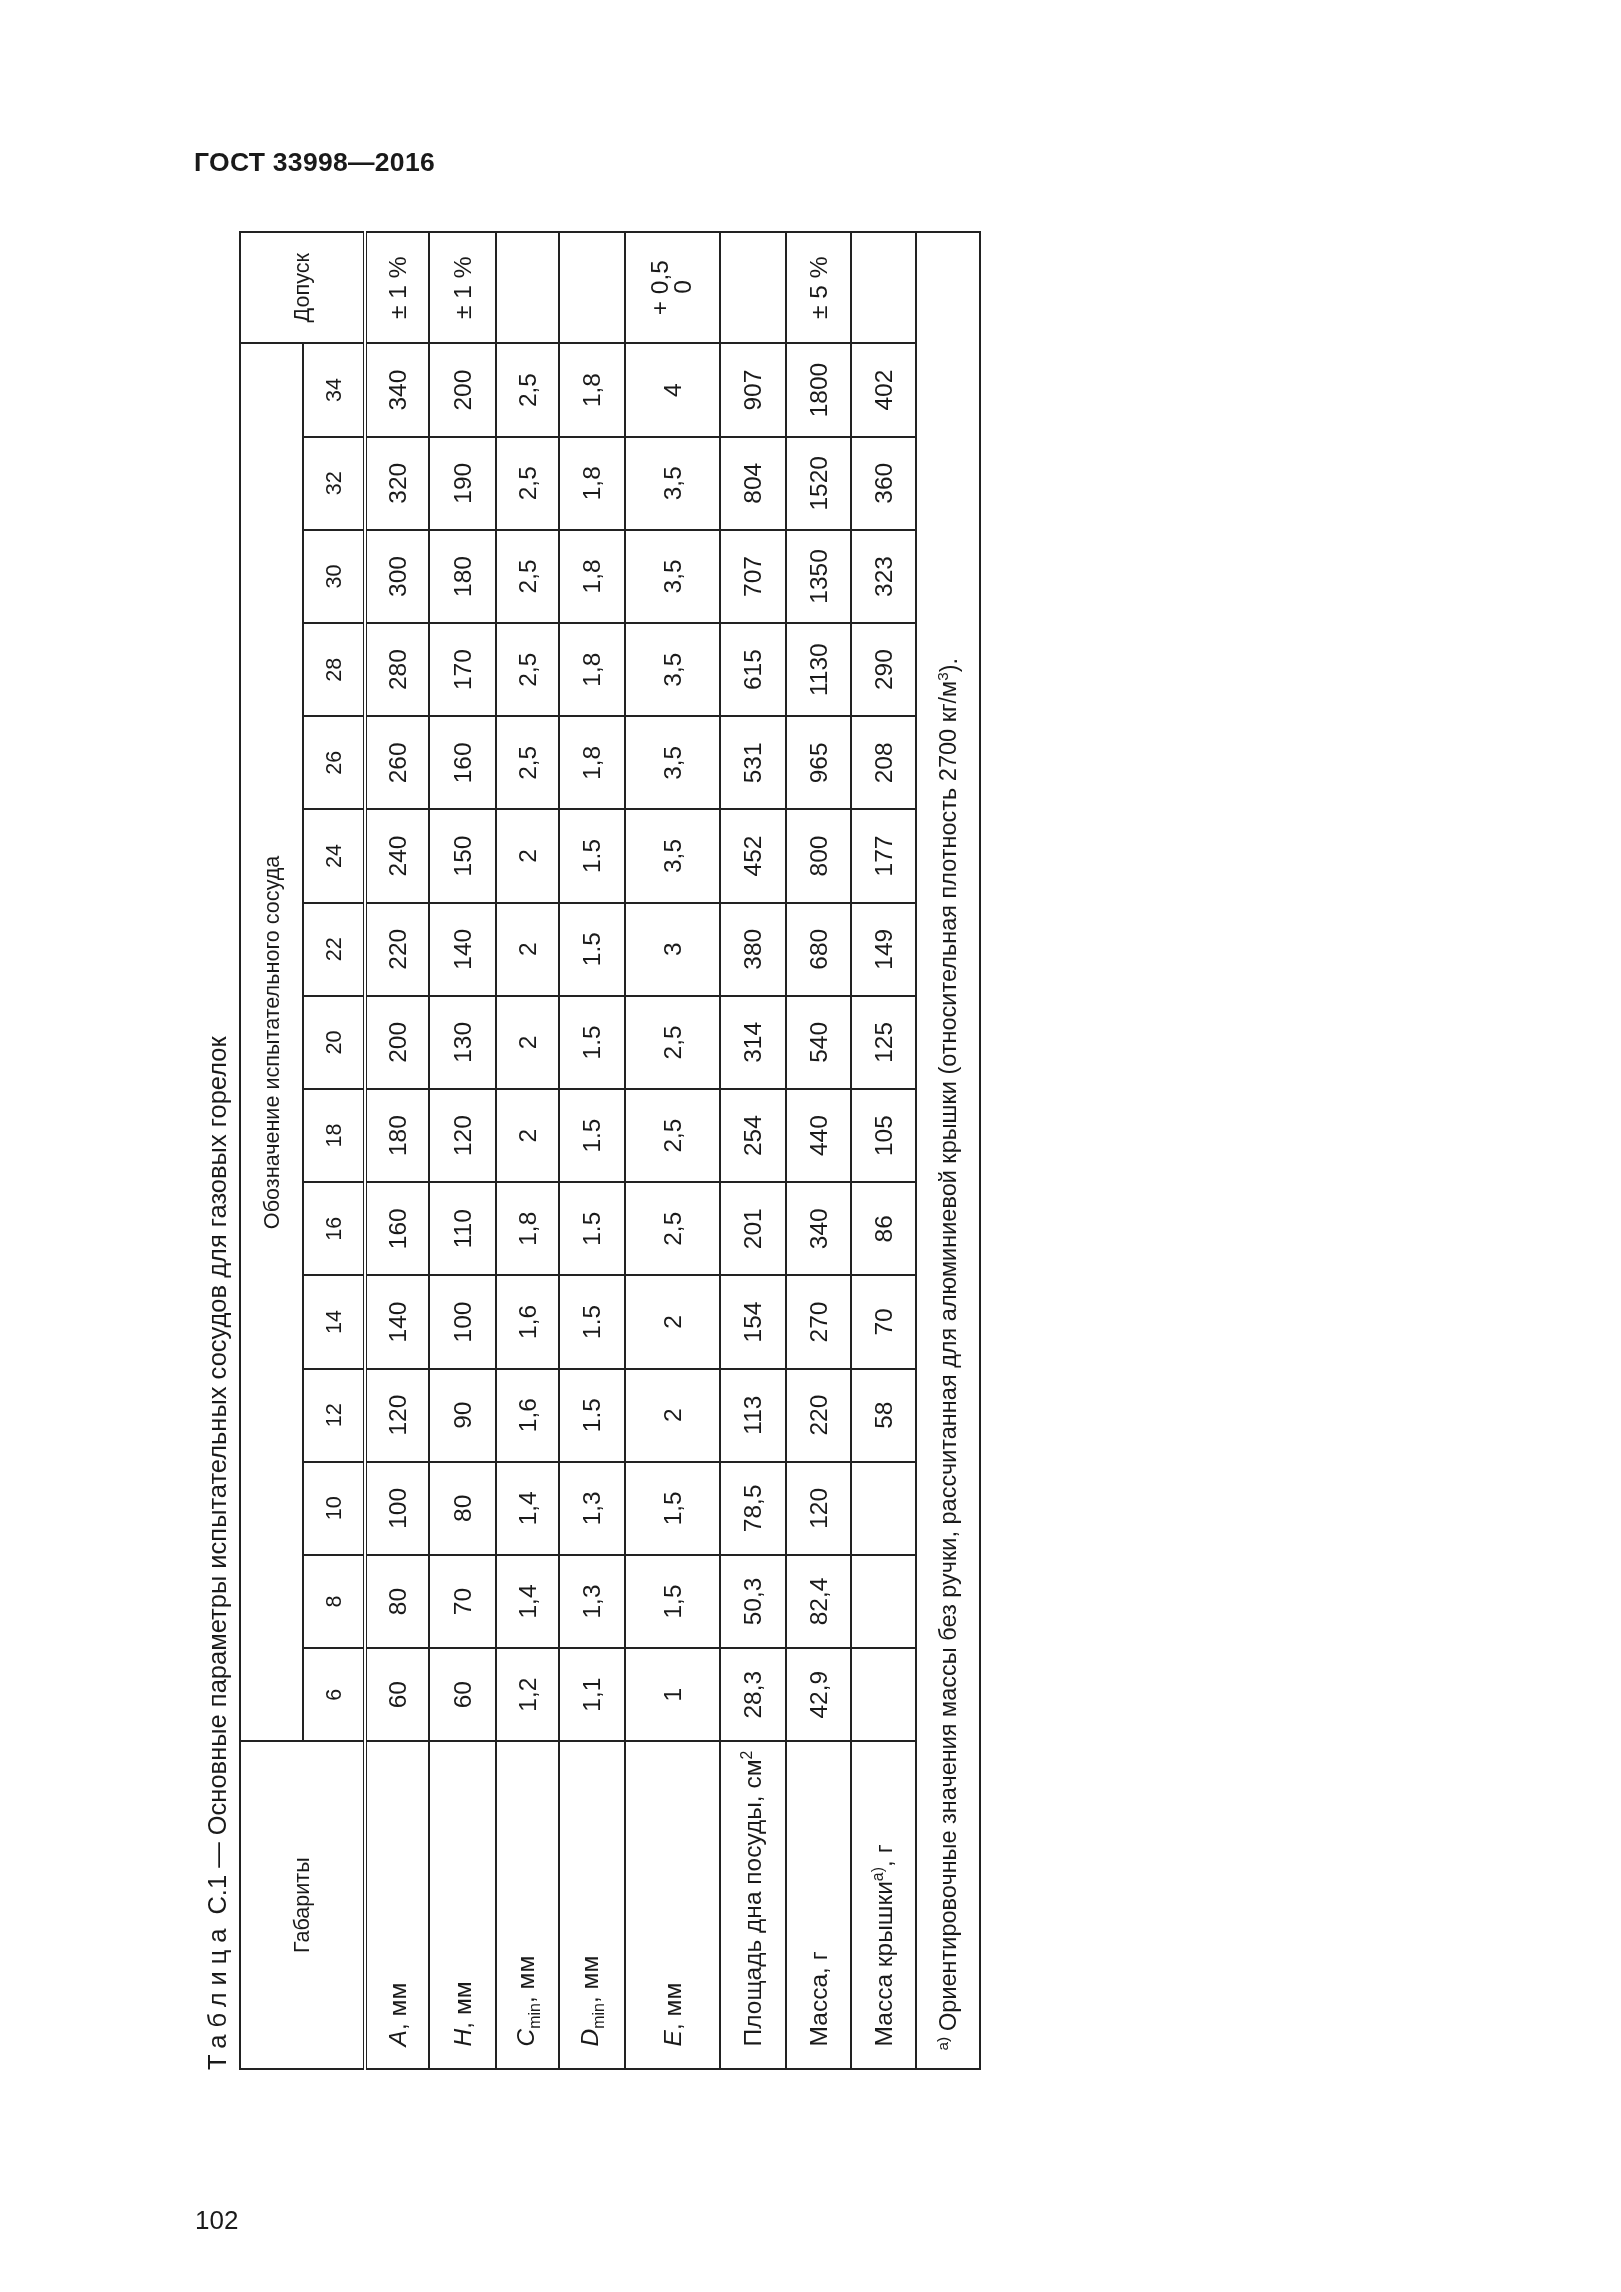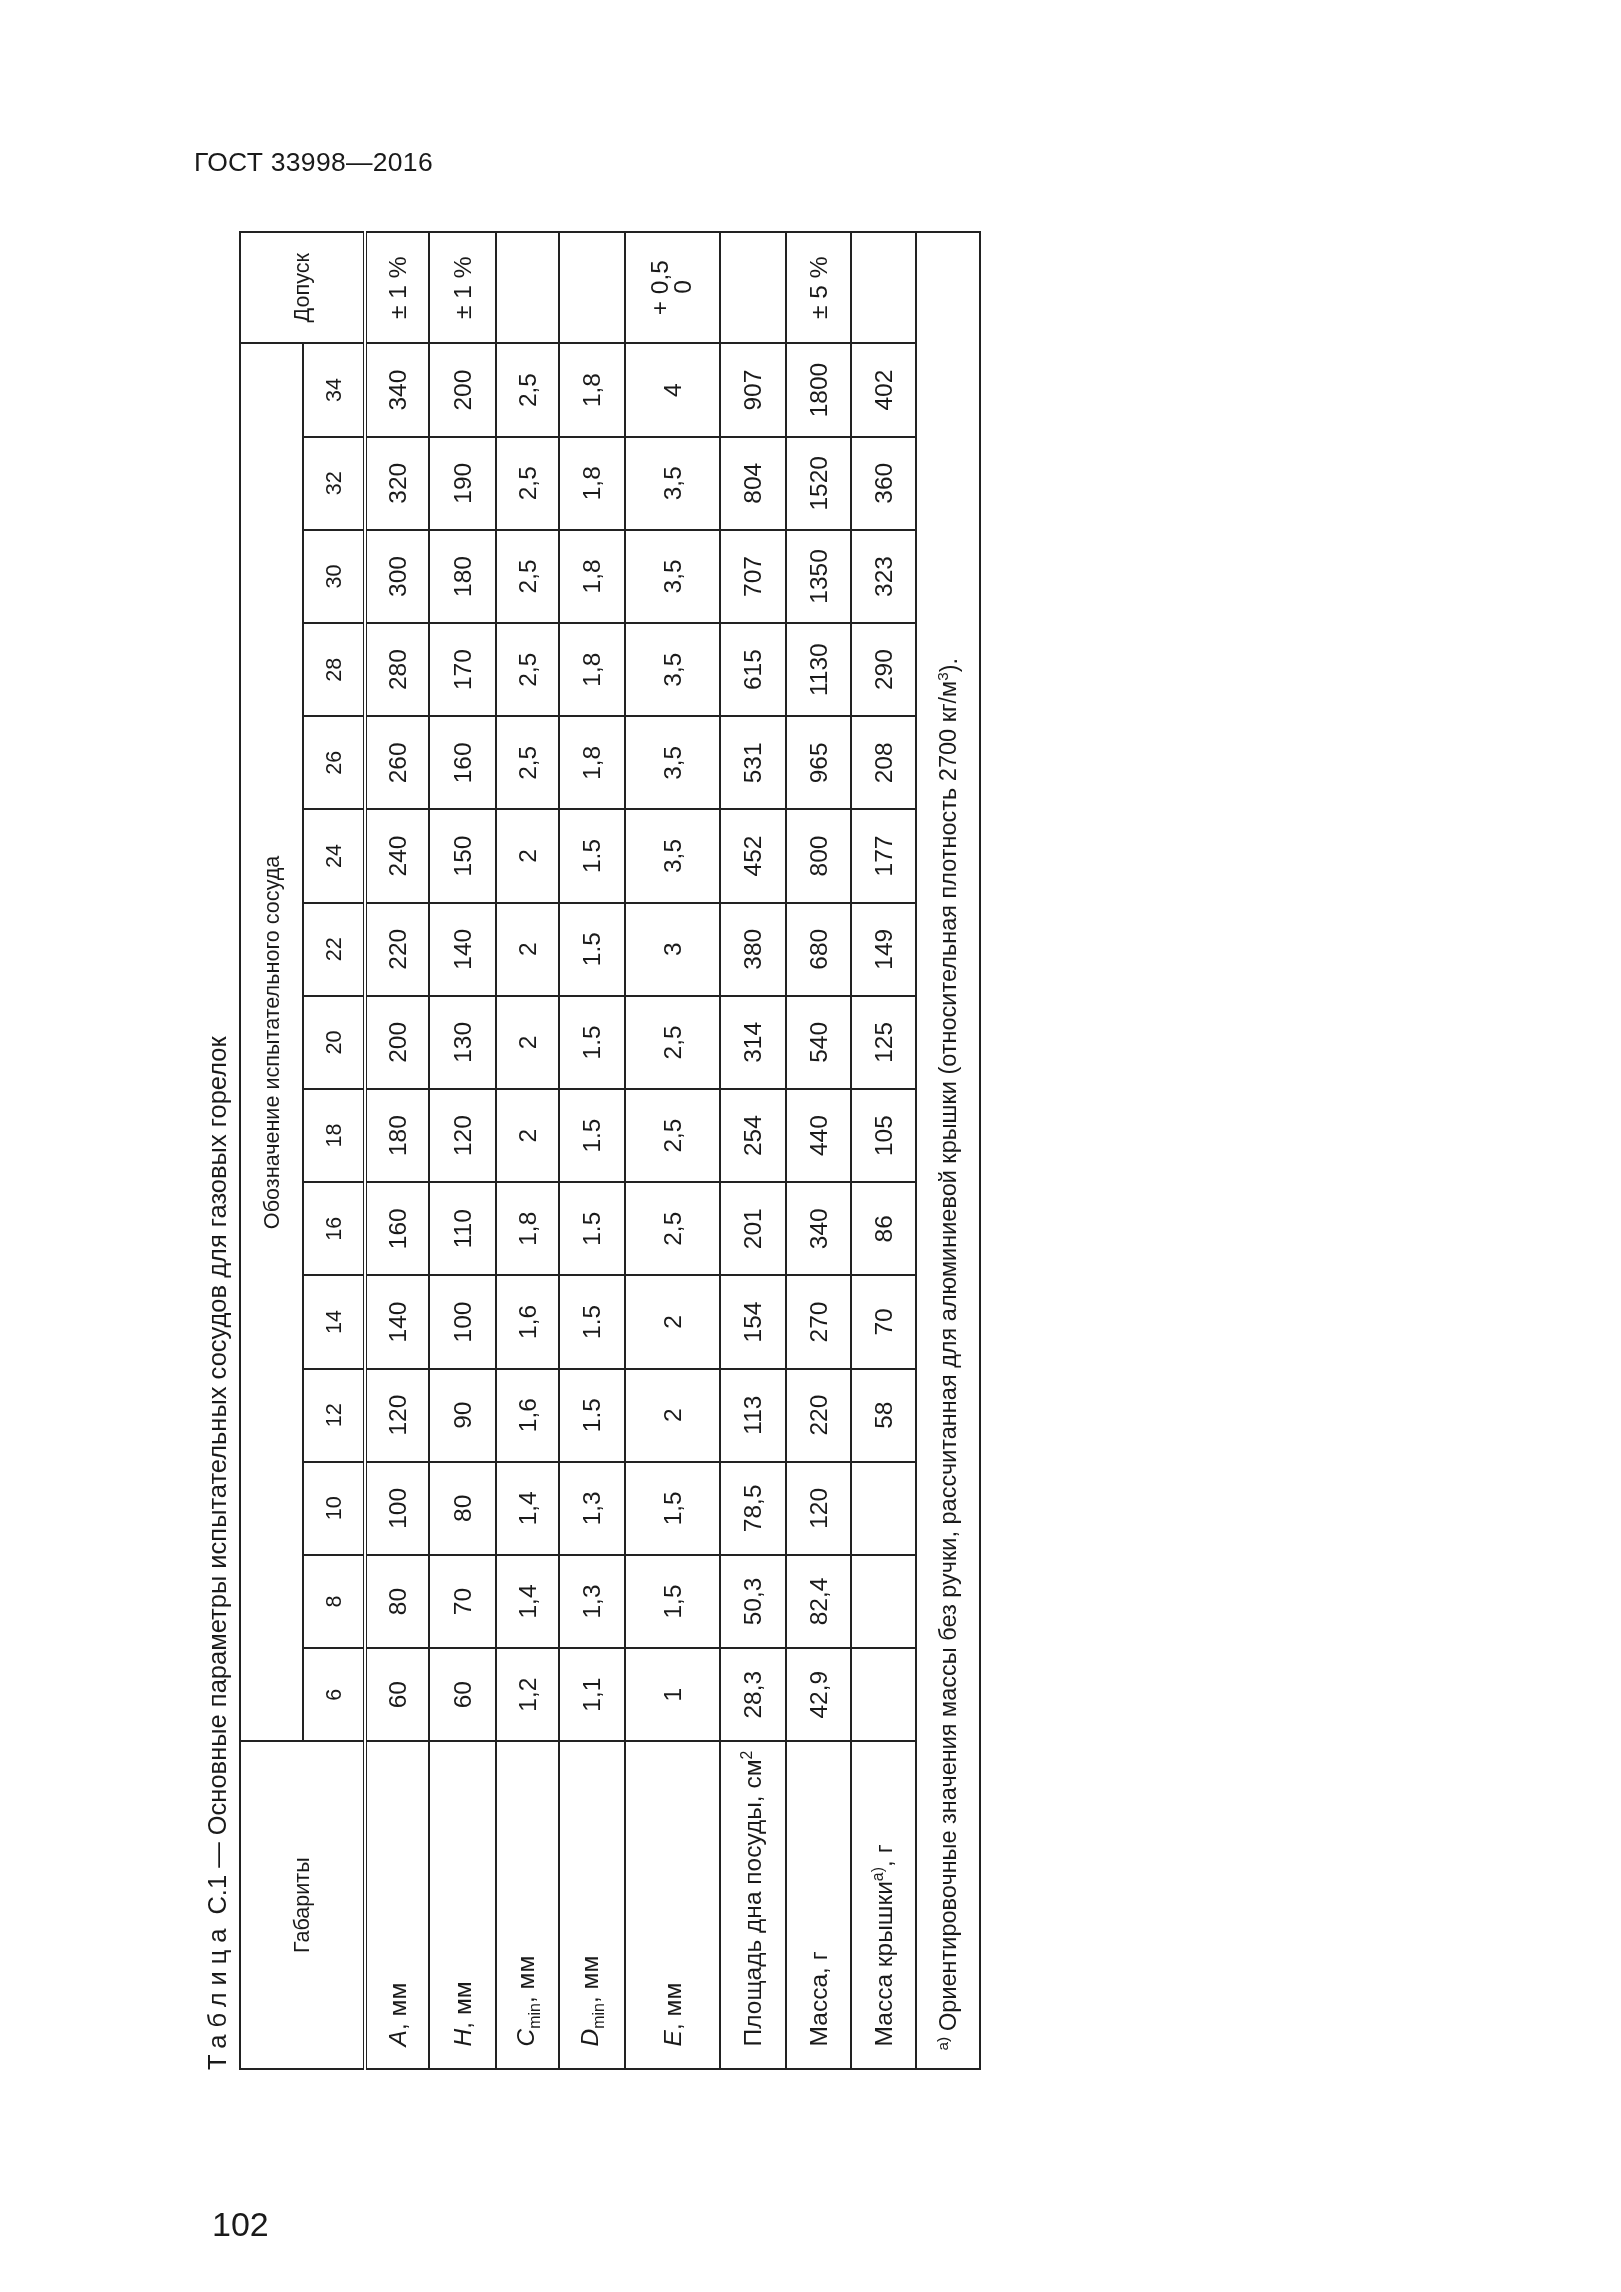--- a/index.html
+++ b/index.html
@@ -1,19 +1,19 @@
 <!DOCTYPE html>
 <html><head>
 <meta charset="utf-8">
 <style>
   html,body{margin:0;padding:0;}
   body{width:1621px;height:2293px;background:#fff;position:relative;overflow:hidden;
        font-family:"Liberation Sans",sans-serif;color:#1a1a1a;}
-  .doc-header{position:absolute;left:194px;top:147px;font-weight:normal;font-size:26.5px;letter-spacing:0.3px;}
-  .page-num{position:absolute;left:212px;top:2205px;font-size:34px;}
+  .doc-header{position:absolute;left:194px;top:147px;font-weight:bold;font-size:26.5px;letter-spacing:0.3px;}
+  .page-num{position:absolute;left:195px;top:2205px;font-size:26px;}
   .rot{position:absolute;left:196px;top:2070px;width:1839px;height:780px;
        transform-origin:0 0;transform:rotate(-90deg);}
   .caption{position:absolute;left:0;top:0;height:43px;line-height:43px;font-size:25.5px;white-space:nowrap;}
   .caption .sp{letter-spacing:6.9px;}
   table{position:absolute;left:0;top:43px;width:1839px;height:737px;border-collapse:collapse;
         table-layout:fixed;border:2.9px solid #222;}
   td{border:2px solid #222;text-align:center;vertical-align:middle;font-size:24.5px;padding:0;}
   td.lbl{text-align:left;padding-left:21.6px;font-size:24.5px;}
   td.hdr{font-size:21.6px;}
   tr.dbl td{border-top:4.9px double #222;}

